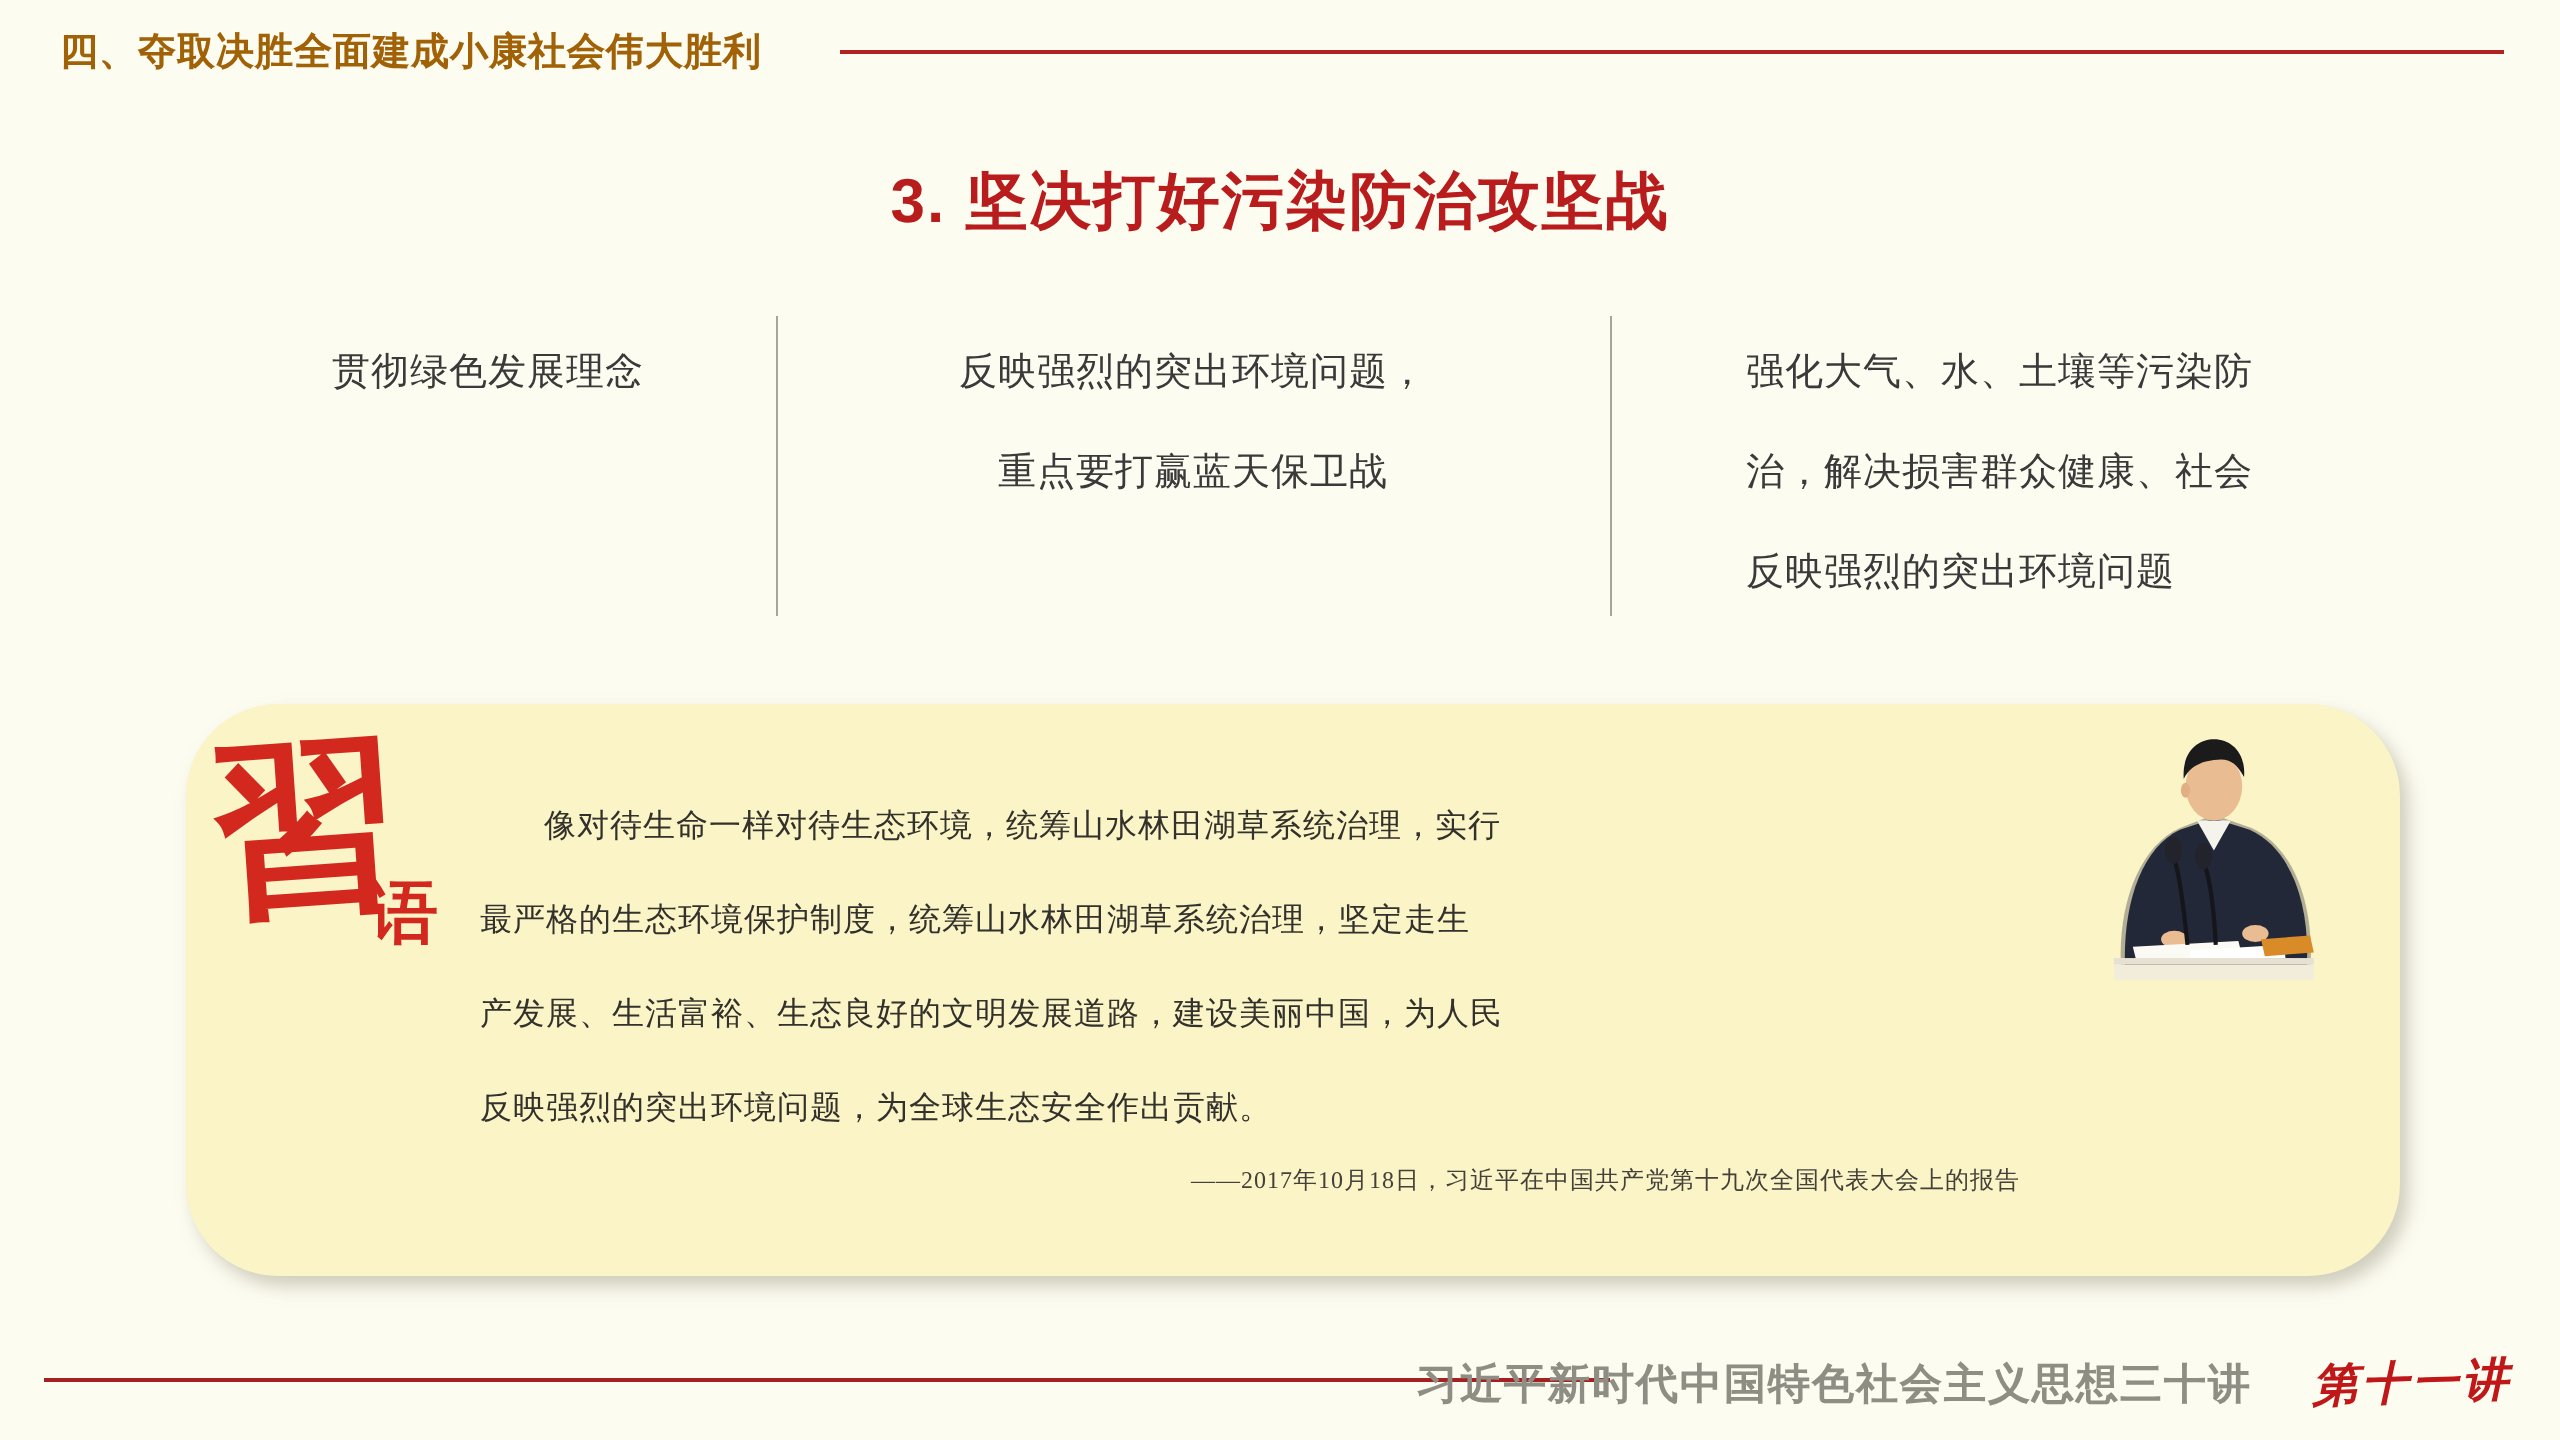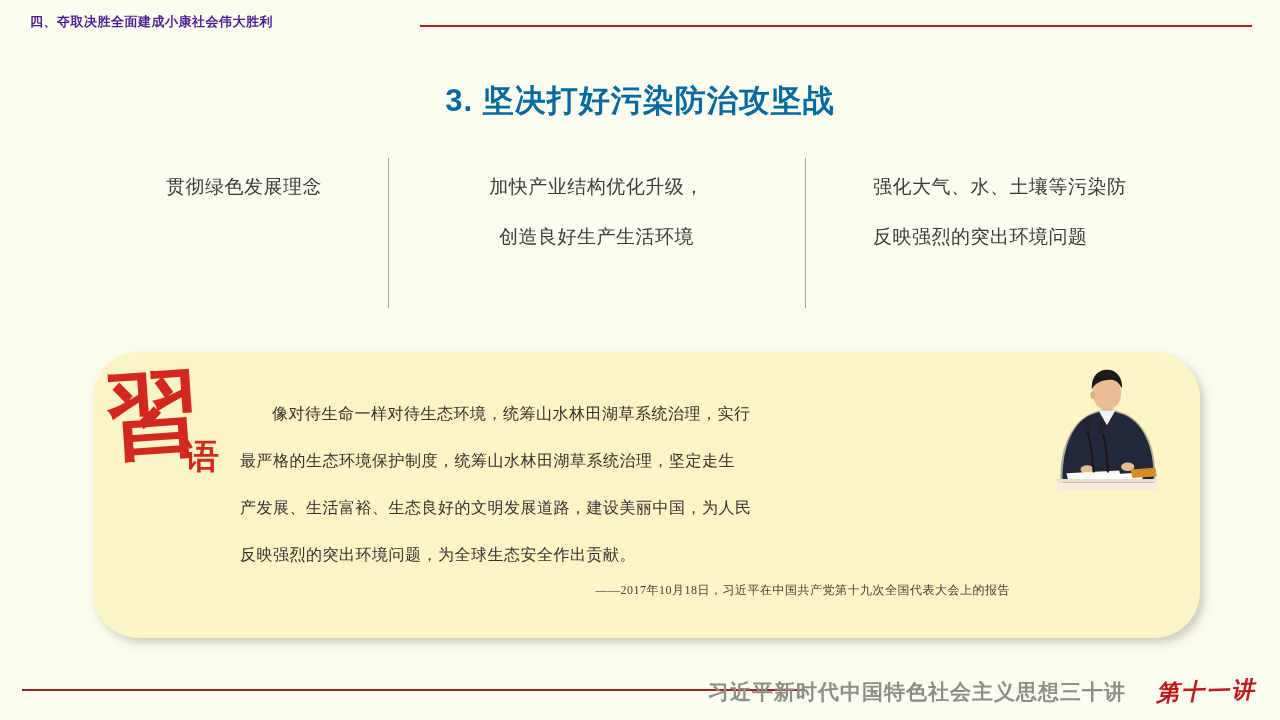--- a/index.html
+++ b/index.html
@@ -5,29 +5,29 @@
   html,body{margin:0;padding:0;}
   body{
     width:1280px;height:720px;position:relative;overflow:hidden;
     background:#FDFCF1;
     font-family:"Liberation Sans","DejaVu Sans",sans-serif;
     color:#333;
   }
   
   .hdr-text{
     position:absolute;left:30px;top:13px;
-    font-size:13px;font-weight:bold;color:#4c1d95;letter-spacing:.5px;
+    font-size:19px;font-weight:bold;color:#a16207;letter-spacing:.5px;
   }
   .hdr-line{
     position:absolute;left:420px;top:25px;width:832px;height:2px;background:#B22222;
   }
   
   .slide-title{
     position:absolute;left:0;top:80px;width:1280px;text-align:center;
-    font-size:31px;font-weight:bold;color:#0369a1;letter-spacing:1px;
+    font-size:31px;font-weight:bold;color:#b91c1c;letter-spacing:1px;
   }
   
   .cols{
     position:absolute;left:30px;top:158px;width:1220px;height:150px;
     display:flex;
   }
   .col{font-size:19px;color:#3a3a3a;line-height:50px;padding-top:4px;letter-spacing:.5px;}
   .col1{width:358px;text-align:center;padding-left:70px;box-sizing:border-box;}
   .col2{width:417px;text-align:center;}
   .col3{flex:1;text-align:left;padding-left:40px;box-sizing:border-box;margin-left:28px;}
@@ -87,25 +87,26 @@
 <div class="hdr-text">四、夺取决胜全面建成小康社会伟大胜利</div>
 <div class="hdr-line"></div>
 
 <div class="slide-title">3. 坚决打好污染防治攻坚战</div>
 
 <div class="cols">
   <div class="col col1">
     <div>贯彻绿色发展理念</div>
   </div>
   <div class="col col2">
-    <div>加快产业结构优化升级，</div>
-    <div>创造良好生产生活环境</div>
+    <div>反映强烈的突出环境问题，</div>
+    <div>重点要打赢蓝天保卫战</div>
   </div>
   <div class="col col3">
     <div>强化大气、水、土壤等污染防</div>
+    <div>治，解决损害群众健康、社会</div>
     <div>反映强烈的突出环境问题</div>
   </div>
   <div class="vdiv vdiv1"></div>
   <div class="vdiv vdiv2"></div>
 </div>
 
 <div class="quote-box">
   <div class="logo-big">習</div>
   <div class="logo-small">语</div>
 

